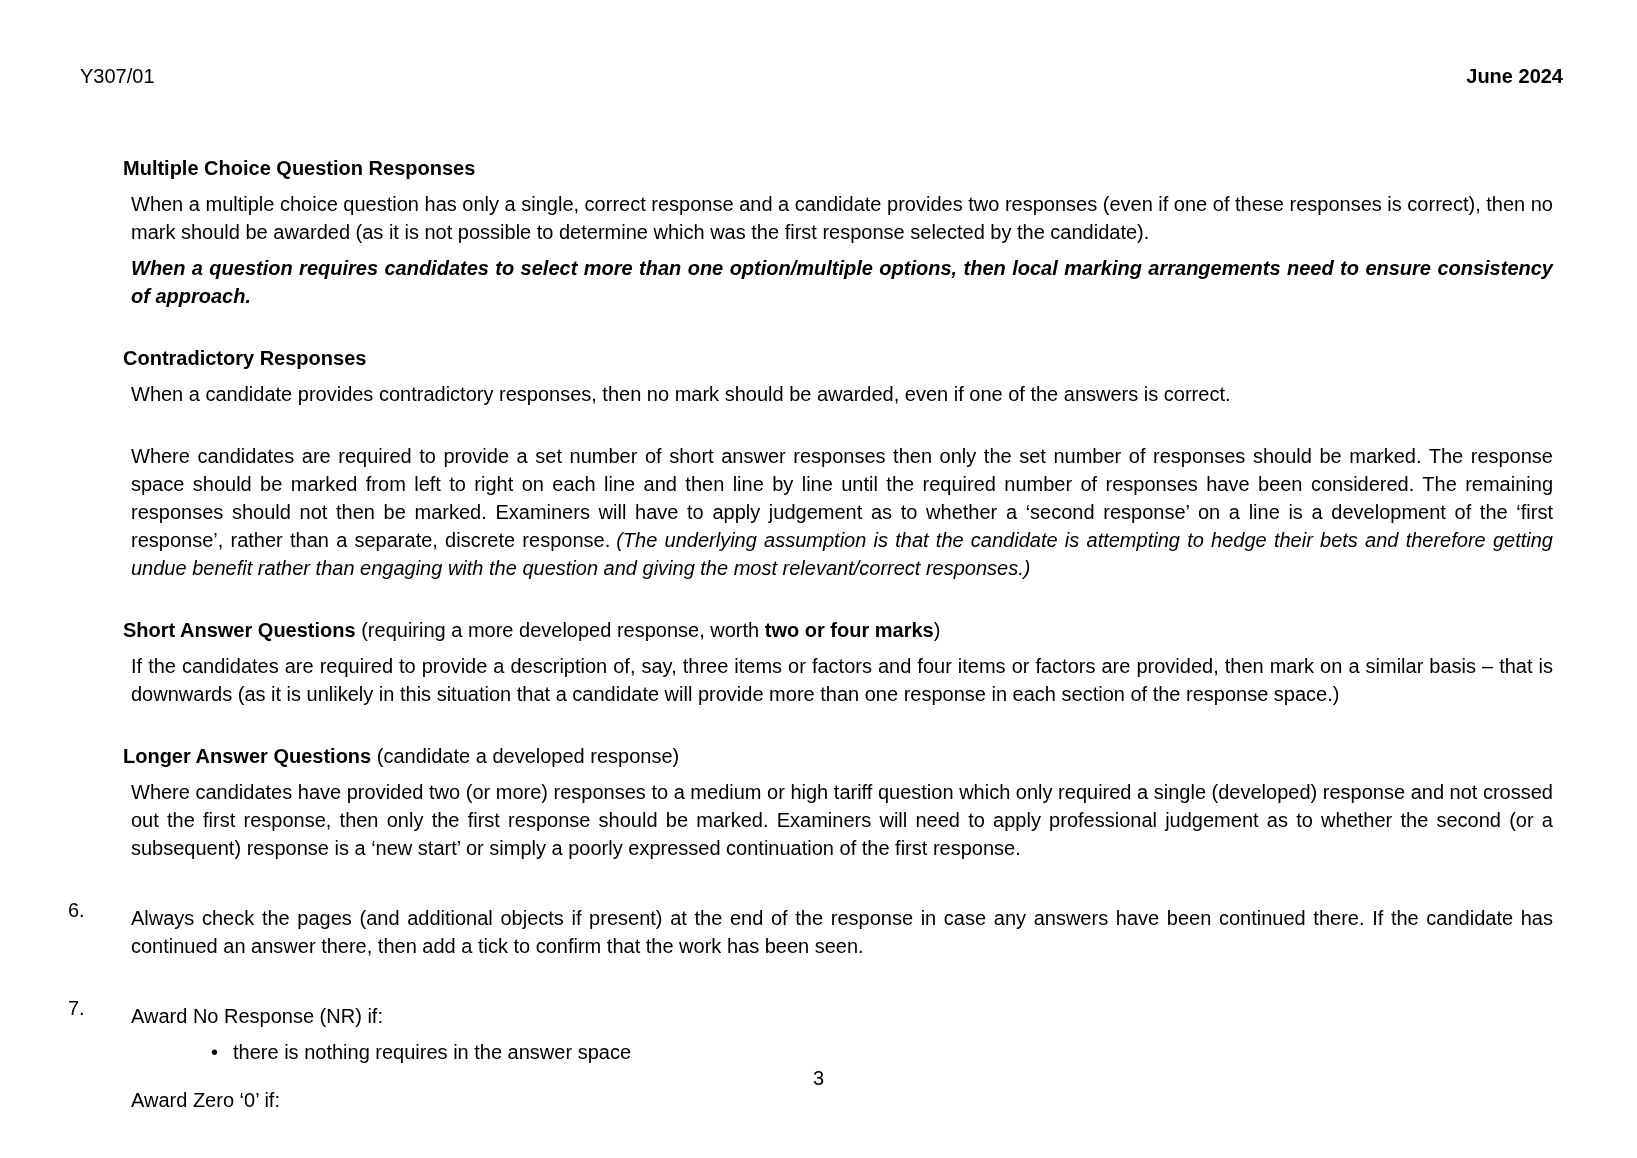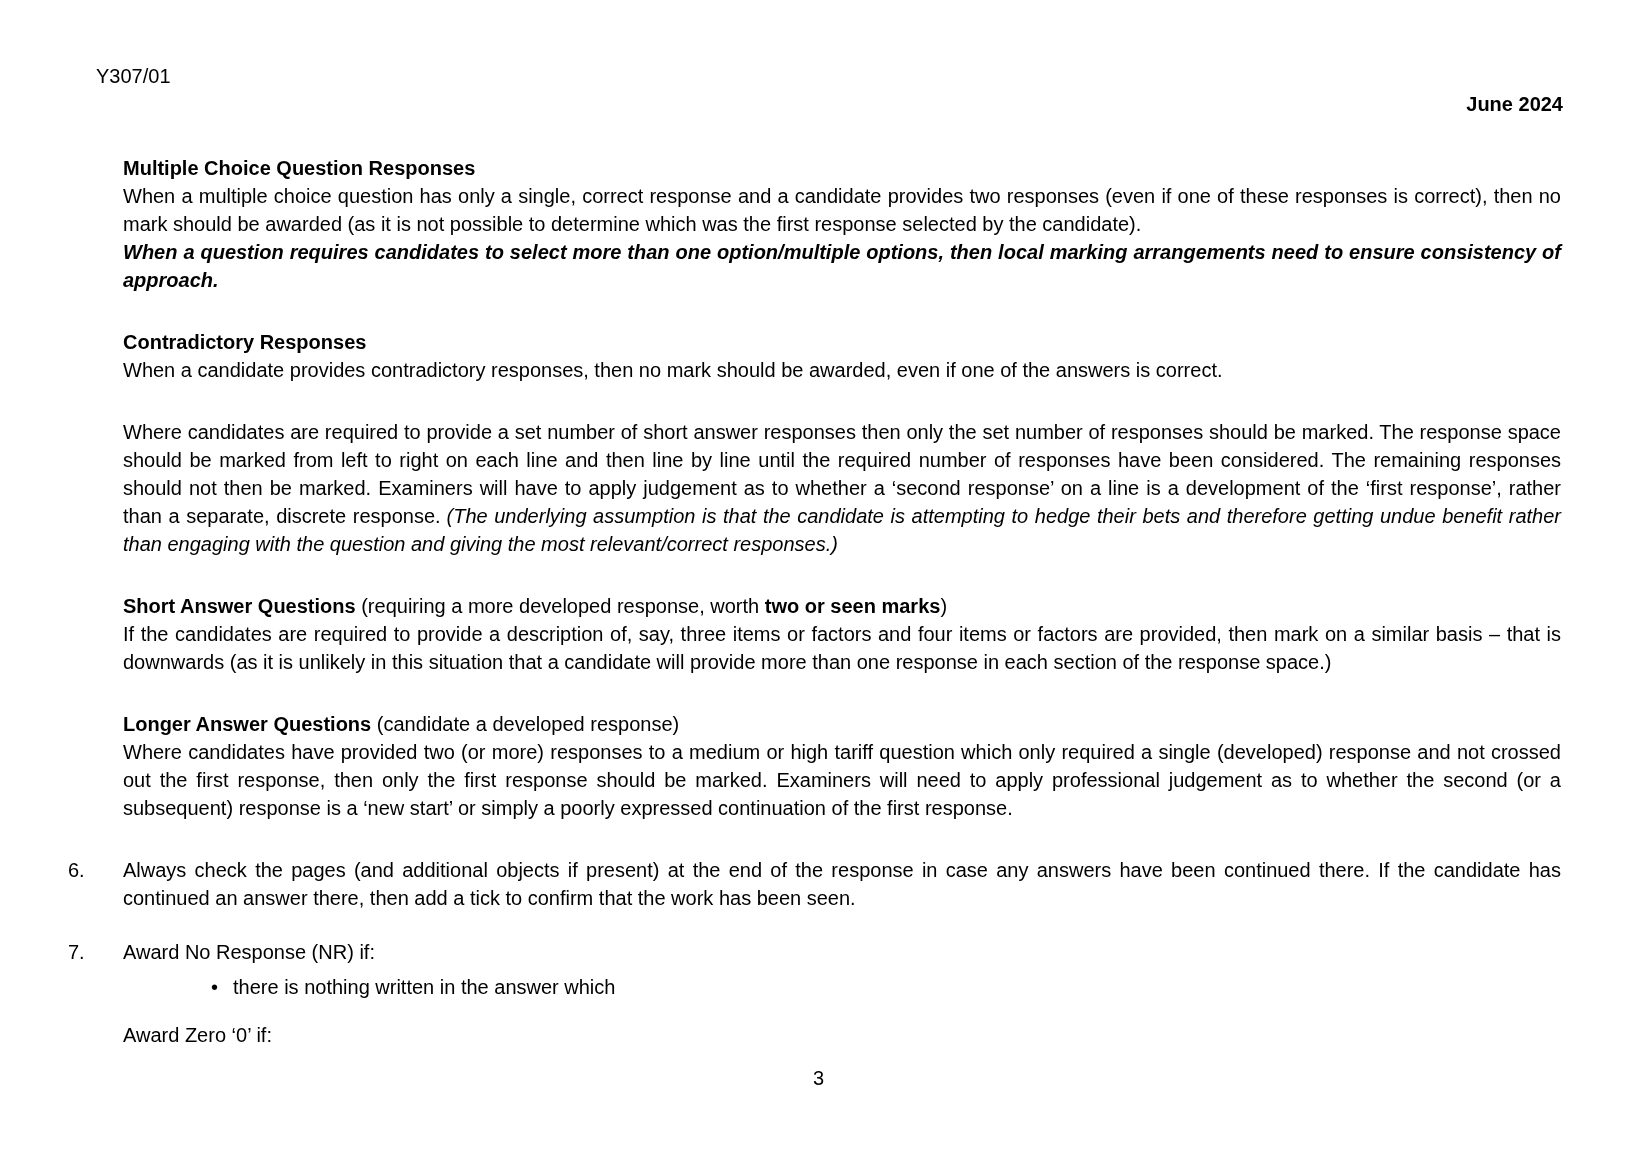--- a/index.html
+++ b/index.html
@@ -10,24 +10,23 @@
     background: #ffffff;
     color: #000000;
     font-family: "Liberation Sans", "DejaVu Sans", sans-serif;
     font-size: 20px;
     line-height: 28px;
     overflow: hidden;
   }
   .header {
     position: absolute;
     top: 62px;
-    left: 96px;
+    left: 80px;
     right: 74px;
     display: flex;
-    flex-direction: column;
   }
   .header > span { flex: 1 1 0; }
   .h-center { text-align: center; }
   .h-right { text-align: right; font-weight: bold; }
 
   .content {
     position: absolute;
     top: 154px;
     left: 68px;
     width: 1493px;
@@ -37,21 +36,21 @@
     text-align: justify;
   }
   h3 {
     margin: 0;
     font-size: 20px;
     font-weight: normal;
     line-height: 28px;
     text-align: left;
   }
   .b { font-weight: bold; }
-  p { margin: 0; }
+  p { margin: 8px; }
   .it { font-style: italic; font-weight: bold; }
   .cont-italic { font-style: italic; margin-left: 6px; }
 
   .item {
     display: grid;
     grid-template-columns: 55px 1fr;
     margin: 0 0 26px 0;
   }
   .item-body { text-align: justify; }
   .bullet-row {
@@ -91,21 +90,21 @@
     <section>
       <h3><span class="b">Contradictory Responses</span></h3>
       <p>When a candidate provides contradictory responses, then no mark should be awarded, even if one of the answers is correct.</p>
     </section>
 
     <section>
       <p><span>Where candidates are required to provide a set number of short answer responses then only the set number of responses should be marked. The response space should be marked from left to right on each line and then line by line until the required number of responses have been considered. The remaining responses should not then be marked. Examiners will have to apply judgement as to whether a ‘second response’ on a line is a development of the ‘first response’, rather than a separate, discrete response.</span><span class="cont-italic">(The underlying assumption is that the candidate is attempting to hedge their bets and therefore getting undue benefit rather than engaging with the question and giving the most relevant/correct responses.)</span></p>
     </section>
 
     <section>
-      <h3><span class="b">Short Answer Questions</span><span> (requiring a more developed response, worth </span><span class="b">two or seen marks</span><span>)</span></h3>
+      <h3><span class="b">Short Answer Questions</span><span> (requiring a more developed response, worth </span><span class="b">two or four marks</span><span>)</span></h3>
       <p>If the candidates are required to provide a description of, say, three items or factors and four items or factors are provided, then mark on a similar basis – that is downwards (as it is unlikely in this situation that a candidate will provide more than one response in each section of the response space.)</p>
     </section>
 
     <section>
       <h3><span class="b">Longer Answer Questions</span><span> (candidate a developed response)</span></h3>
       <p>Where candidates have provided two (or more) responses to a medium or high tariff question which only required a single (developed) response and not crossed out the first response, then only the first response should be marked. Examiners will need to apply professional judgement as to whether the second (or a subsequent) response is a ‘new start’ or simply a poorly expressed continuation of the first response.</p>
     </section>
 
     <div class="item">
       <span class="item-num">6.</span>
@@ -113,21 +112,21 @@
         <p>Always check the pages (and additional objects if present) at the end of the response in case any answers have been continued there. If the candidate has continued an answer there, then add a tick to confirm that the work has been seen.</p>
       </div>
     </div>
 
     <div class="item">
       <span class="item-num">7.</span>
       <div class="item-body">
         <p>Award No Response (NR) if:</p>
         <div class="bullet-row">
           <span class="bullet-marker">•</span>
-          <span>there is nothing written in the answer which</span>
+          <span>there is nothing requires in the answer space</span>
         </div>
         <p>Award Zero ‘0’ if:</p>
       </div>
     </div>
 
   </div>
 
   <div class="page-num">3</div>
 
 </div>

